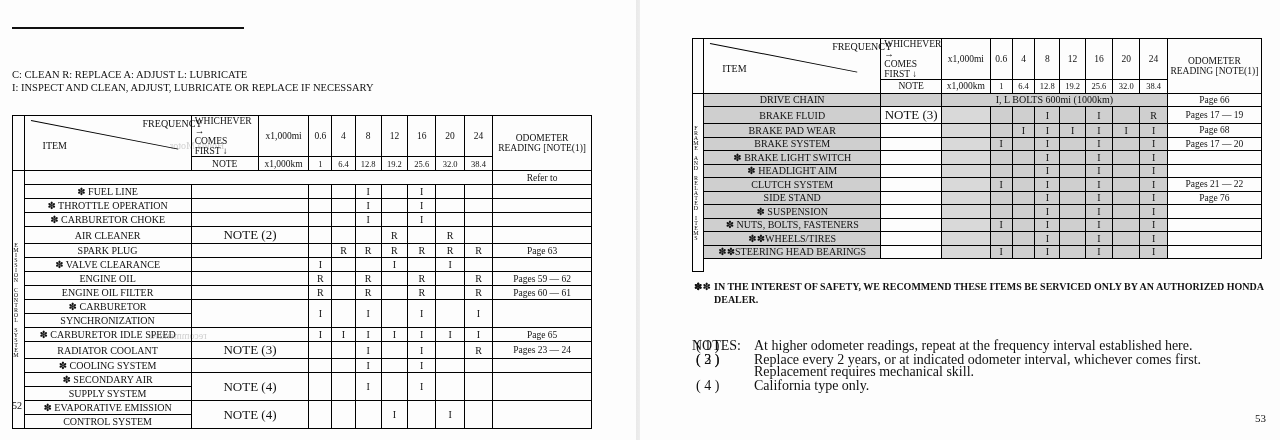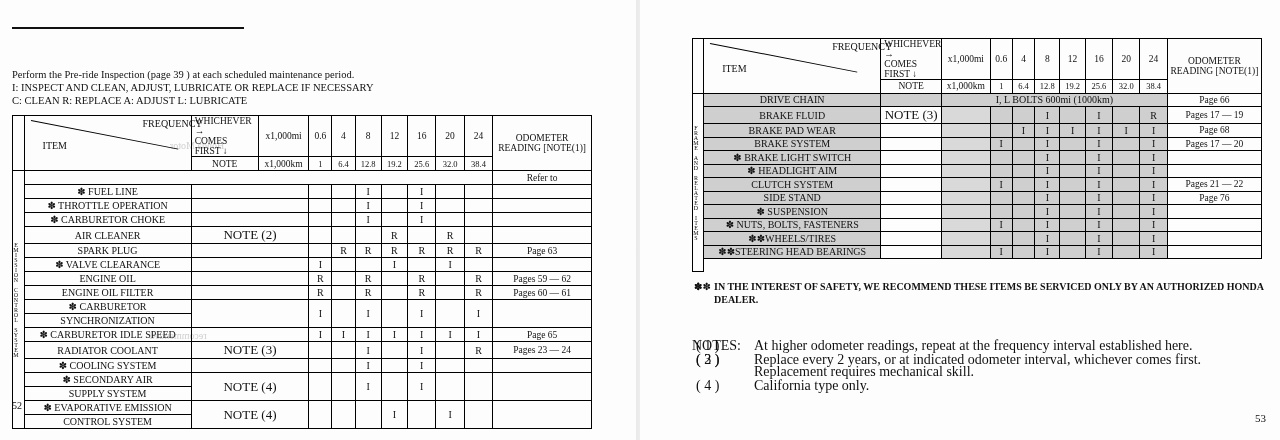--- a/index.html
+++ b/index.html
@@ -88,23 +88,22 @@
 </head>
 <body>
 
 <div class="page left">
 
   <div class="ghost" style="left:170px;top:140px;">Honda Motor</div>
   <div class="ghost" style="left:150px;top:330px;">recommended</div>
 
   <div class="title-rule"></div>
   <div class="preride">
-    <div>Perform the Pre-ride Inspection (page  39  ) at each scheduled maintenance period.</div>
+    <div>C: CLEAN   R: REPLACE   A: ADJUST   L: LUBRICATE</div>
     <div>I: INSPECT AND CLEAN, ADJUST, LUBRICATE OR REPLACE IF NECESSARY</div>
-    <div>C: CLEAN   R: REPLACE   A: ADJUST   L: LUBRICATE</div>
   </div>
 
   <table class="sched ltab">
     <colgroup>
       <col style="width:11px">
         <col style="width:159px">
         <col style="width:64px">
         <col style="width:48px">
       <col style="width:22px">
         <col style="width:22px">

